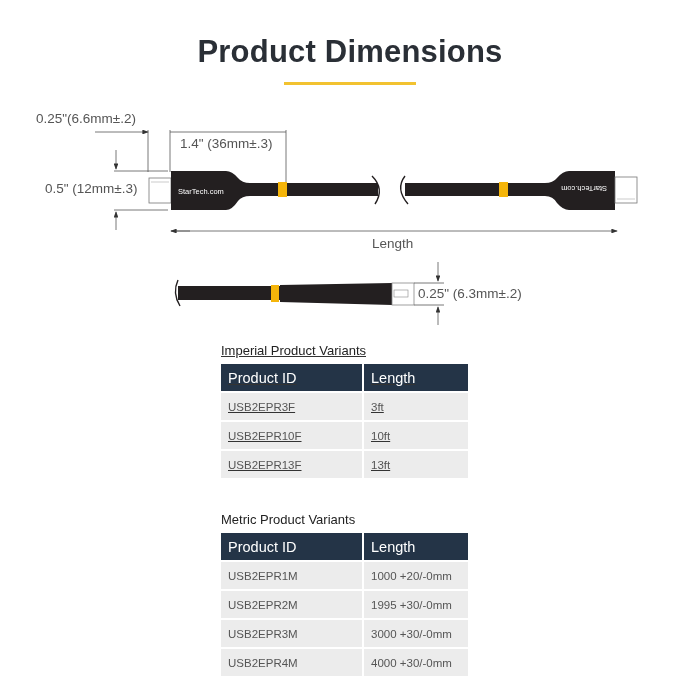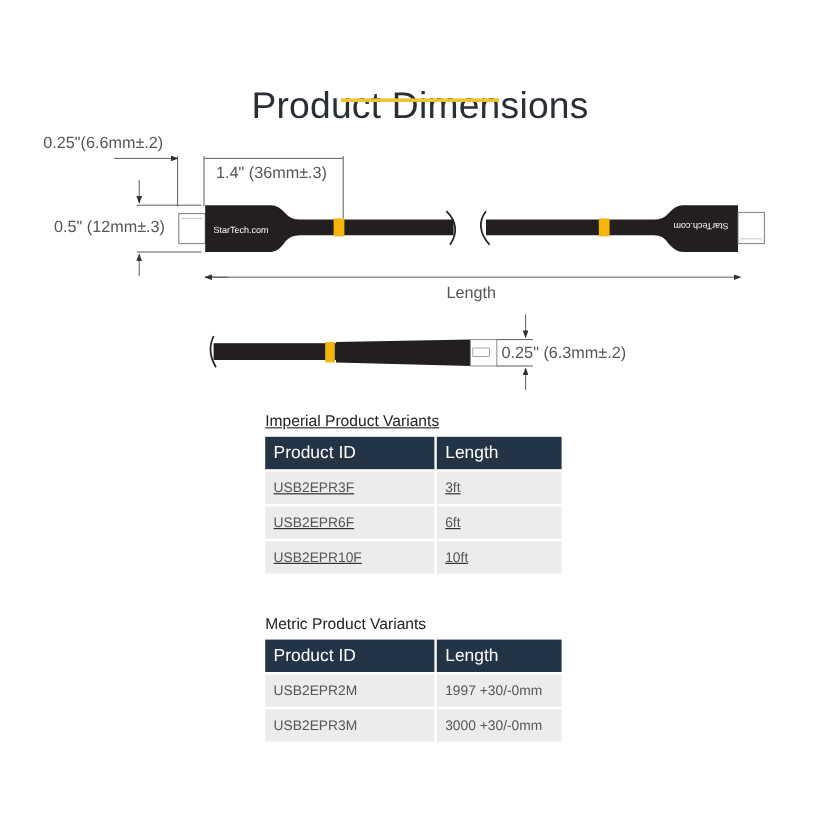--- a/index.html
+++ b/index.html
@@ -1,19 +1,19 @@
 <!DOCTYPE html>
 <html><head>
 <meta charset="utf-8">
 <style>
   html, body { margin: 0; padding: 0; background: #ffffff; }
   body { width: 700px; height: 700px; position: relative; overflow: hidden;
          font-family: "Liberation Sans", "DejaVu Sans", sans-serif; color: #333; }
   .title { position: absolute; top: 34px; left: 0; width: 700px; text-align: center;
-           font-size: 31px; font-weight: 400; color: #2a2f36; letter-spacing: 0.2px; margin-top: 36px; }
+           font-size: 31px; font-weight: 700; color: #2a2f36; letter-spacing: 0.2px; }
   .title-underline { position: absolute; top: 82px; left: 284px; width: 132px; height: 3px; background: #f2c230; }
   .dim-label { position: absolute; font-size: 13.5px; color: #555; white-space: nowrap; }
   svg.diagram { position: absolute; left: 0; top: 0; }
   .table-block { position: absolute; left: 221px; width: 247px; }
   .table-caption { font-size: 13px; color: #222; margin-bottom: 4px; }
   table { border-collapse: separate; border-spacing: 2px 2px; margin-left: -2px; width: 251px; }
   th { background: #243447; color: #ffffff; font-weight: normal; text-align: left;
        font-size: 14.5px; padding: 0 7px; height: 27px; }
   td { background: #ececec; color: #555; font-size: 11.5px; text-align: left; padding: 0 7px; height: 27px; }
   th.c1, td.c1 { width: 127px; }
@@ -91,44 +91,52 @@
         <th class="c1">Product ID</th>
         <th>Length</th>
       </tr>
     </thead>
     <tbody>
       <tr>
         <td class="c1">USB2EPR3F</td>
         <td>3ft</td>
       </tr>
       <tr>
-        <td class="c1">USB2EPR6F</td>
-        <td>6ft</td>
+        <td class="c1">USB2EPR10F</td>
+        <td>10ft</td>
       </tr>
       <tr>
-        <td class="c1">USB2EPR10F</td>
-        <td>10ft</td>
+        <td class="c1">USB2EPR13F</td>
+        <td>13ft</td>
       </tr>
     </tbody>
   </table>
 </div>
 
 <div class="table-block" style="top:512px;">
   <div class="table-caption">Metric Product Variants</div>
   <table>
     <thead>
       <tr>
         <th class="c1">Product ID</th>
         <th>Length</th>
       </tr>
     </thead>
     <tbody>
       <tr>
+        <td class="c1">USB2EPR1M</td>
+        <td>1000 +20/-0mm</td>
+      </tr>
+      <tr>
         <td class="c1">USB2EPR2M</td>
-        <td>1997 +30/-0mm</td>
+        <td>1995 +30/-0mm</td>
       </tr>
       <tr>
         <td class="c1">USB2EPR3M</td>
         <td>3000 +30/-0mm</td>
+      </tr>
+      <tr>
+        <td class="c1">USB2EPR4M</td>
+        <td>4000 +30/-0mm</td>
       </tr>
     </tbody>
   </table>
 </div>
 
 </body></html>

